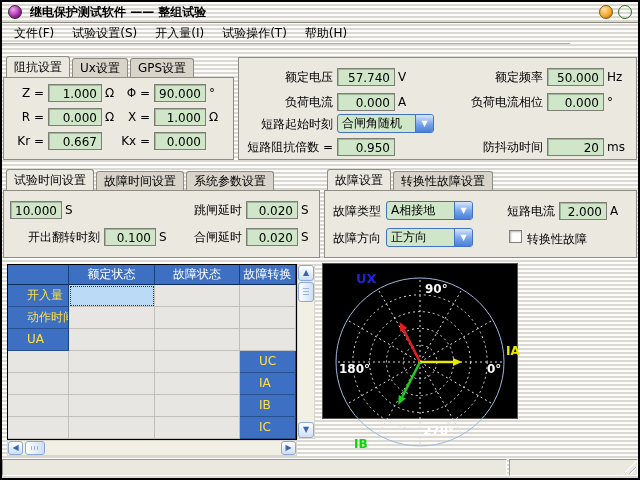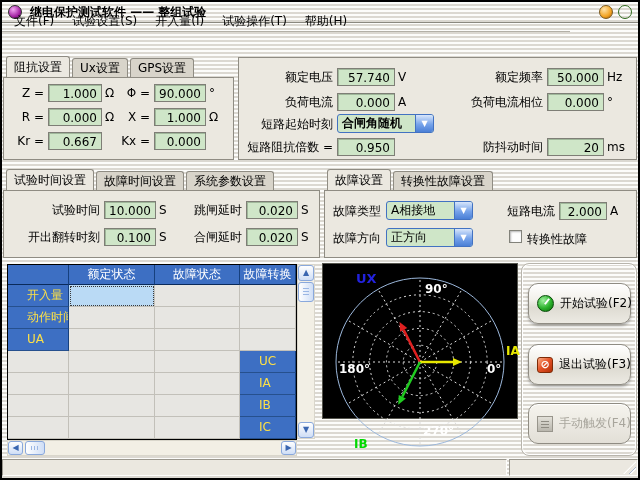--- a/index.html
+++ b/index.html
@@ -12,21 +12,21 @@
   
   .titlebar { left:0; top:0; width:636px; height:21px; border-bottom:1px solid #8a887f; display:flex; align-items:center; }
   .orb { width:14px; height:14px; border-radius:50%; flex:0 0 auto; }
   .orb-app { margin-left:6px; background:radial-gradient(circle at 35% 30%, #f2a6f2, #a425a4 60%, #4d004d); border:1px solid #2c2c2c; }
   .orb-min { background:radial-gradient(circle at 35% 30%, #ffe2a6, #f2a322 60%, #9c5203); border:1px solid #7a5a20; }
   .orb-close { background:radial-gradient(circle at 35% 30%, #c8f2a6, #54c232 60%, #1d7110; ); border:1px solid #2f6b1d; }
   .title-text { font-weight:bold; margin-left:8px; white-space:nowrap; }
   .tb-right { margin-left:auto; margin-right:6px; display:flex; gap:5px; }
 
   
-  .menubar { left:0; top:10px; width:568px; height:20px; border-bottom:1px solid #b3b0a7; display:flex; align-items:flex-end; padding-left:3px; }
+  .menubar { left:0; top:22px; width:568px; height:20px; border-bottom:1px solid #b3b0a7; display:flex; align-items:flex-end; padding-left:3px; }
   .menu-item { padding:0 9px; line-height:19px; white-space:nowrap; }
 
   
   .tabpanel { }
   .tabstrip { position:absolute; left:3px; top:0; height:20px; display:flex; align-items:flex-end; z-index:3; }
   .tab { height:19px; line-height:18px; padding:0 7px; background:#d8d4ca; border:1px solid #8f8c83; border-bottom:none;
          border-radius:3px 3px 0 0; margin-right:2px; white-space:nowrap; }
   .tab.active { height:21px; line-height:20px; background:#ebe8e0; }
   .panel-body { position:absolute; left:0; top:20px; right:0; bottom:0; background:#ebe8e0; border:1px solid #8f8c83; }
   .panel-plain { background:#ebe8e0; border:1px solid #8f8c83; }
@@ -173,21 +173,21 @@
       <span class="funit">A</span>
     </div>
     <div class="field" style="left:204px;top:35px;">
       <span class="flabel" style="width:100px;">负荷电流相位</span>
       <span class="fbox" style="width:57px;">0.000</span>
       <span class="funit">°</span>
     </div>
     <div class="field" style="left:2px;top:57px;">
       <span class="flabel" style="width:92px;">短路起始时刻</span>
     </div>
-    <div class="dropdown" style="left:98px;top:56px;width:97px;font-weight:bold;">
+    <div class="dropdown" style="left:98px;top:56px;width:97px;">
       <span class="dd-text">合闸角随机</span>
       <span class="dd-btn">▼</span>
     </div>
     <div class="field" style="left:2px;top:80px;">
       <span class="flabel" style="width:92px;">短路阻抗倍数 =</span>
       <span class="fbox" style="width:58px;">0.950</span>
     </div>
     <div class="field" style="left:204px;top:80px;">
       <span class="flabel" style="width:100px;">防抖动时间</span>
       <span class="fbox" style="width:57px;">20</span>
@@ -196,21 +196,20 @@
   </div>
 
   <div class="abs tabpanel" style="left:1px;top:168px;width:317px;height:88px;">
     <div class="tabstrip">
       <span class="tab active">试验时间设置</span>
       <span class="tab">故障时间设置</span>
       <span class="tab">系统参数设置</span>
     </div>
     <div class="panel-body">
       <div class="field" style="left:6px;top:10px;">
-        <span class="flabel" style="width:90px;">试验时间</span>
         <span class="fbox" style="width:52px;">10.000</span>
         <span class="funit">S</span>
       </div>
       <div class="field" style="left:188px;top:10px;">
         <span class="flabel" style="width:50px;">跳闸延时</span>
         <span class="fbox" style="width:52px;">0.020</span>
         <span class="funit">S</span>
       </div>
       <div class="field" style="left:6px;top:37px;">
         <span class="flabel" style="width:90px;">开出翻转时刻</span>
@@ -343,33 +342,19 @@
       </svg>
     <div class="plabel c-blue" style="left:33px;top:7px;">UX</div>
     <div class="plabel" style="left:102px;top:18px;">90°</div>
     <div class="plabel c-yellow" style="left:183px;top:80px;">IA</div>
     <div class="plabel" style="left:164px;top:98px;">0°</div>
     <div class="plabel" style="left:16px;top:98px;">180°</div>
     <div class="plabel" style="left:100px;top:160px;">270°</div>
     <div class="plabel c-green" style="left:31px;top:173px;">IB</div>
   </div>
 
-  <div class="abs btnpanel" style="left:519px;top:261px;width:116px;height:193px;">
-    <div class="xbtn" style="top:19px;">
-      <span class="icon-start"></span>
-      <span class="blabel">开始试验(F2)</span>
-    </div>
-    <div class="xbtn" style="top:80px;">
-      <span class="icon-exit">⊘</span>
-      <span class="blabel">退出试验(F3)</span>
-    </div>
-    <div class="xbtn disabled" style="top:139px;">
-      <span class="icon-manual"></span>
-      <span class="blabel">手动触发(F4)</span>
-    </div>
-  </div>
 
   <div class="abs statuspane" style="left:0;top:457px;width:505px;height:17px;"></div>
   <div class="abs statuspane" style="left:507px;top:457px;width:129px;height:17px;">
     <div class="grip"></div>
   </div>
 
 </div>
 
 </body></html>

